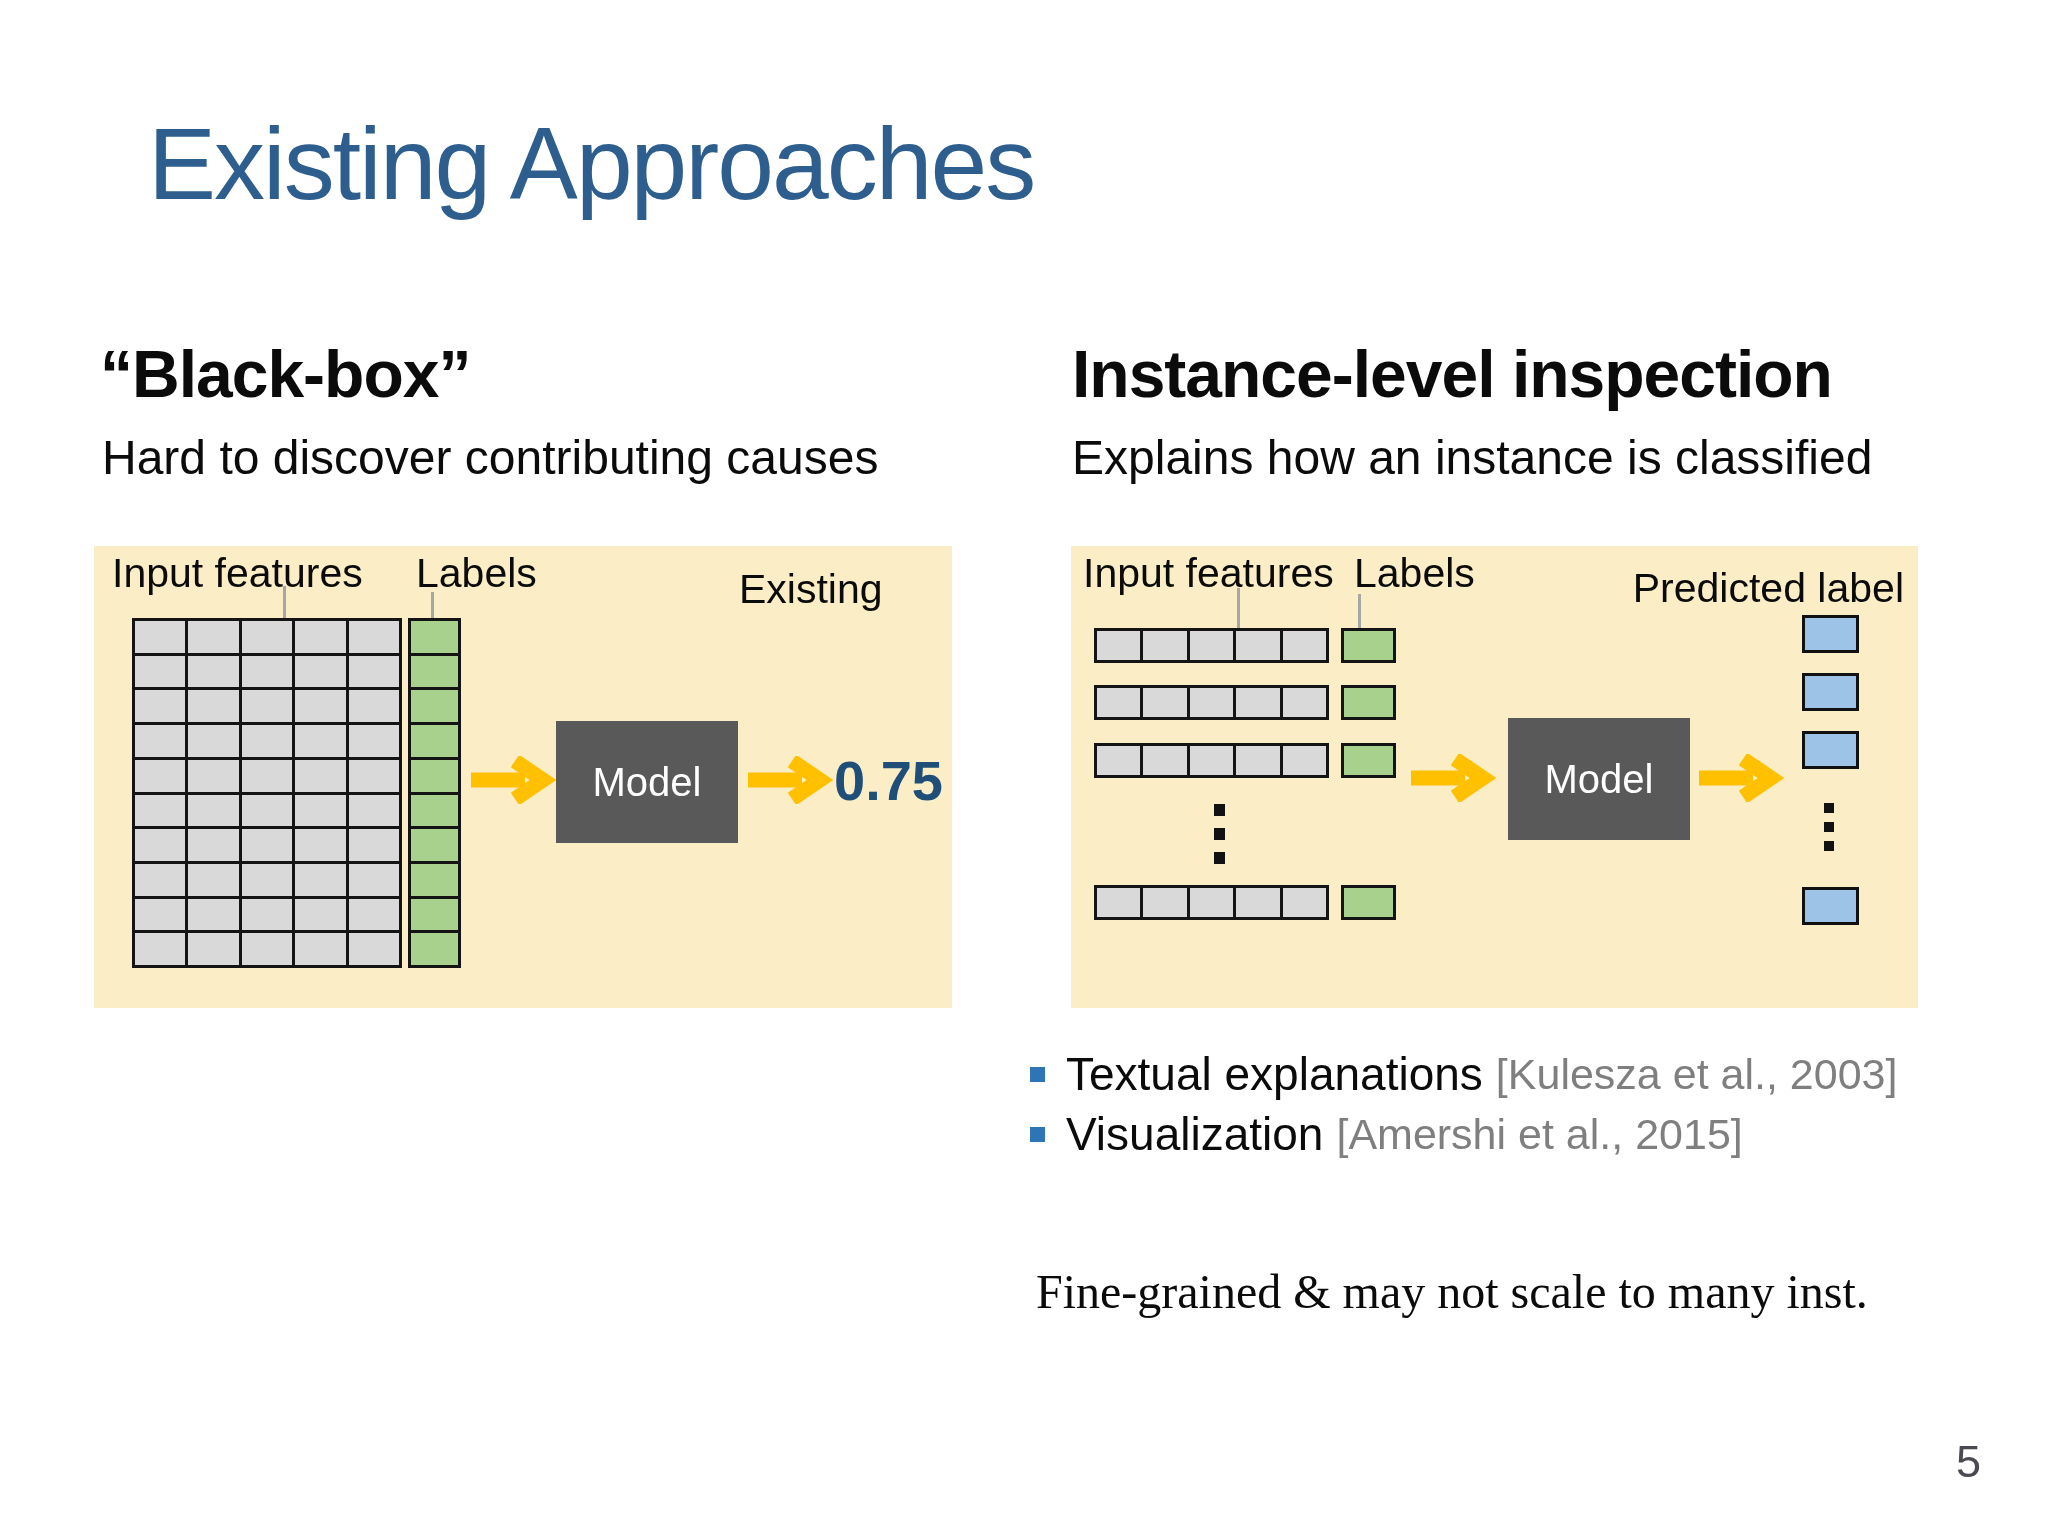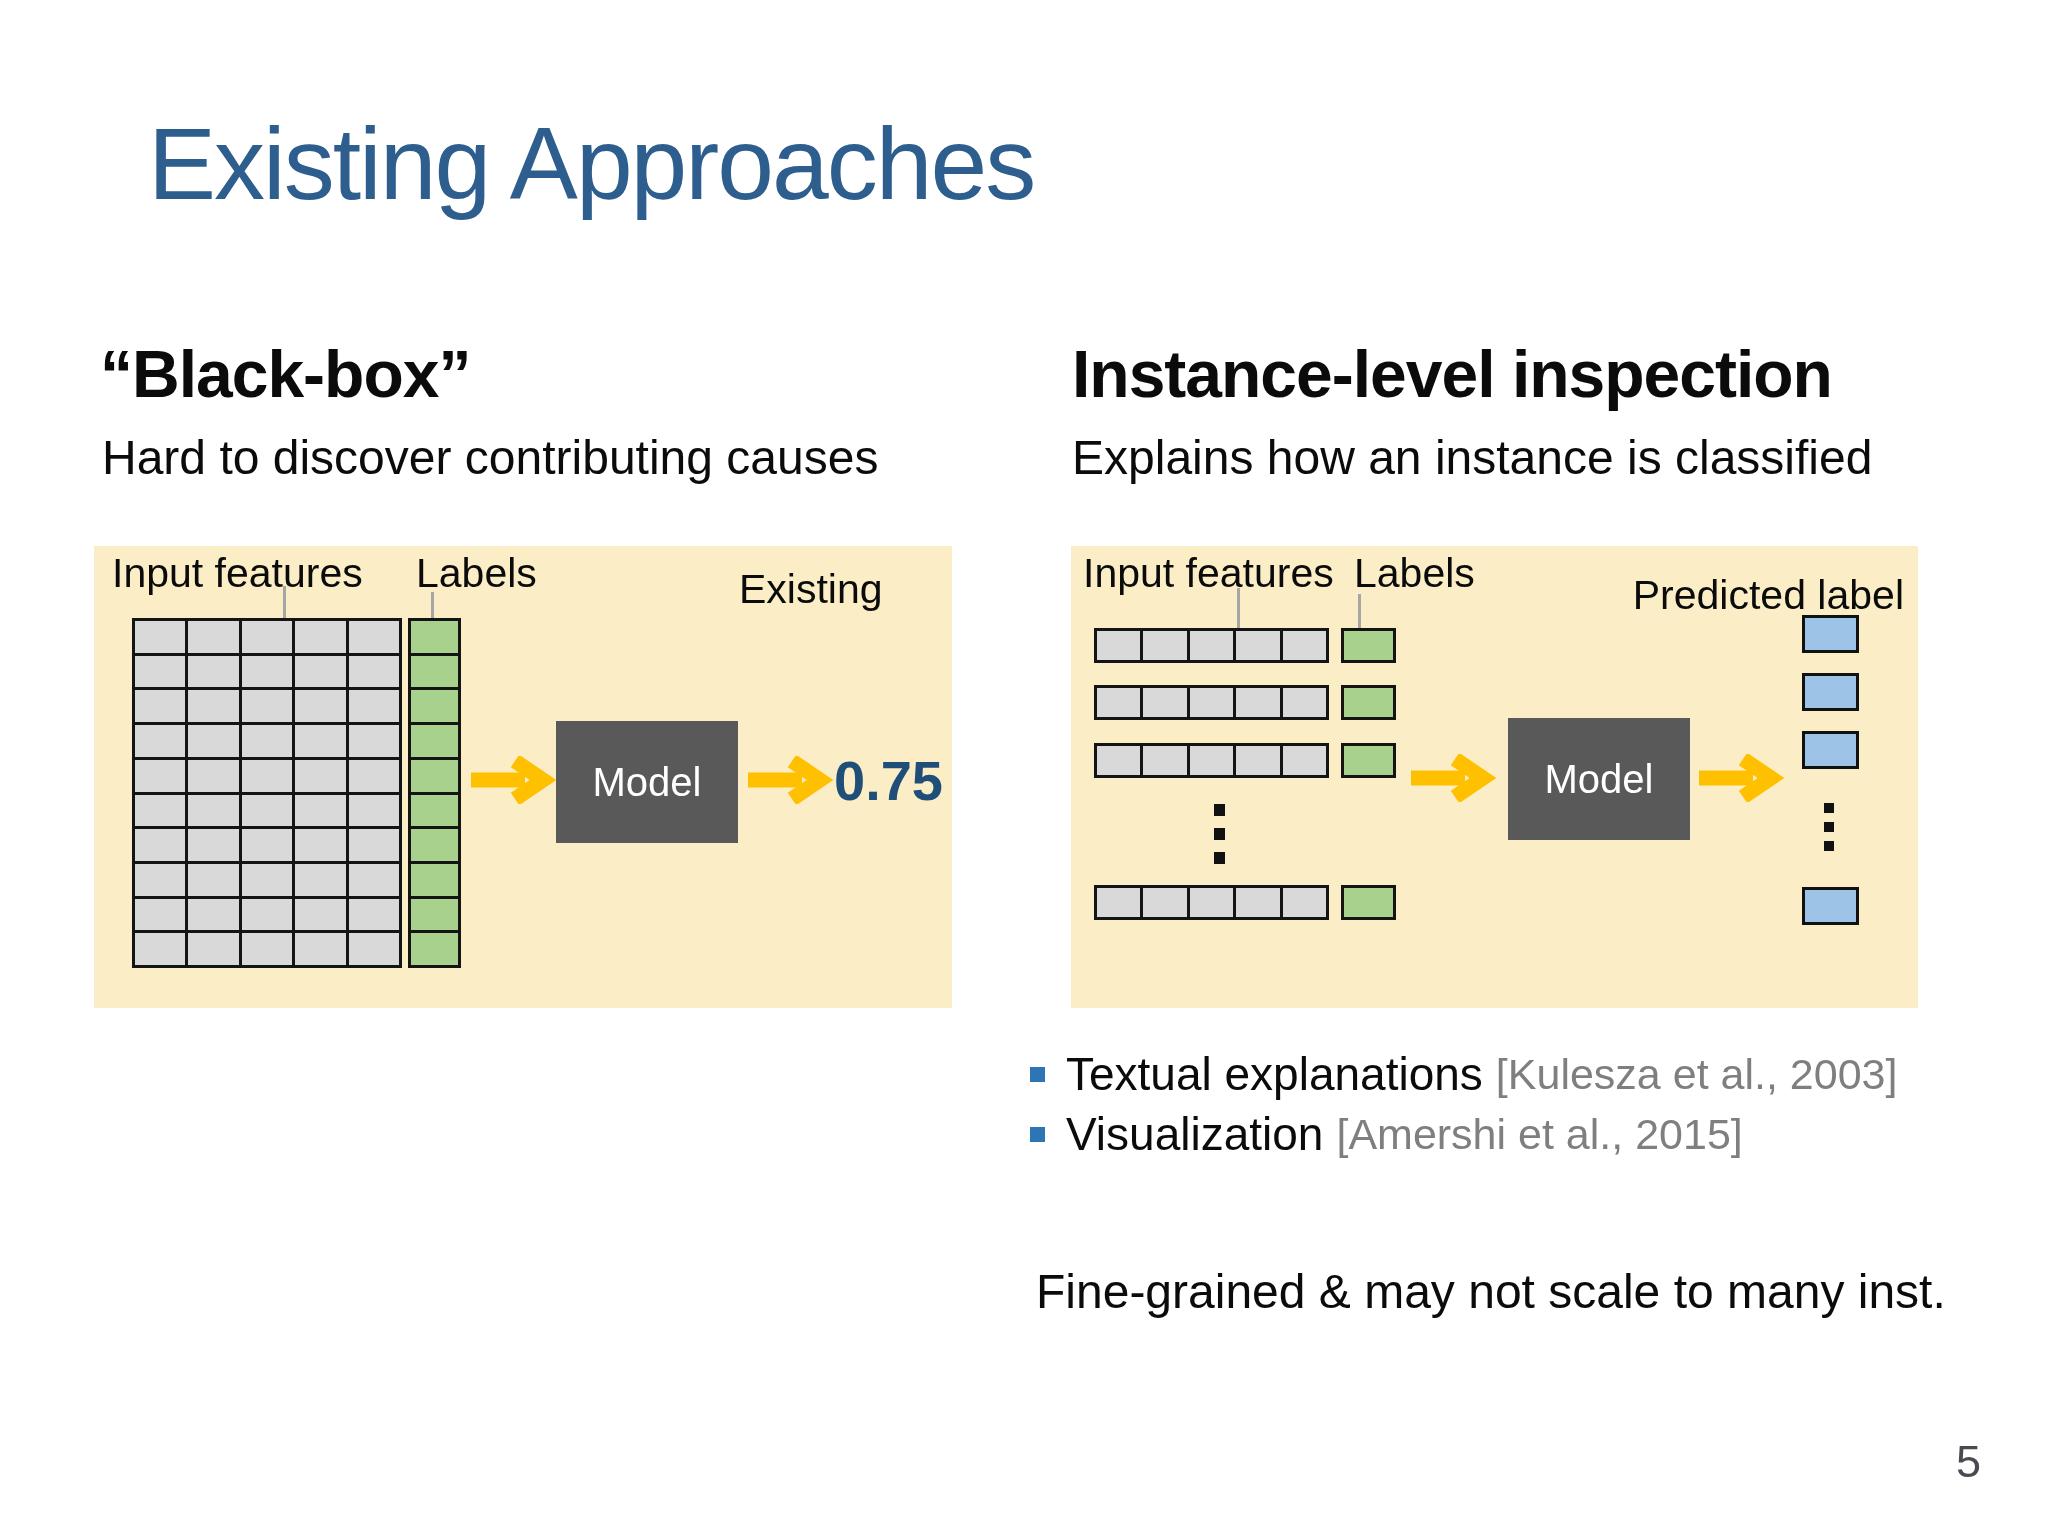--- a/index.html
+++ b/index.html
@@ -93,21 +93,21 @@
   .bullet-line { display:flex; align-items:center; height:60px; }
   .bullet-sq {
     width:15px; height:15px; background:var(--bullet-blue);
     margin-right:21px; flex:none;
   }
   .bullet-main { font-size:46px; color:#0b0b0b; white-space:nowrap; }
   .bullet-cite { font-size:43px; color:var(--cite-gray); margin-left:13px; white-space:nowrap; }
 
   .note {
     position:absolute; left:1036px; top:1264px;
-    font-size:48px; white-space:nowrap;
+    font-size:48px; white-space:nowrap;font-family:Liberation Serif, serif;
   }
   .page-num {
     position:absolute; left:1956px; top:1436px;
     font-size:45px; color:var(--page-gray);
   }
 </style>
 </head>
 <body>
 
 <div class="slide">
@@ -206,21 +206,21 @@
 
     <div class="accuracy-value">0.75</div>
   </div>
 
   <div class="col-heading" style="left:1072px; top:336px;">Instance-level inspection</div>
   <div class="col-sub" style="left:1072px; top:430px;">Explains how an instance is classified</div>
 
   <div class="panel panel-right">
     <div class="diagram-label" style="left:12px; top:4px;">Input features</div>
     <div class="diagram-label" style="left:283px; top:4px;">Labels</div>
-    <div class="diagram-label" style="right:14px; top:26px;text-align:right;">Predicted label</div>
+    <div class="diagram-label" style="right:14px; top:19px;text-align:right;">Predicted label</div>
 
     <div class="connector" style="left:166px; top:42px; height:40px;"></div>
     <div class="connector" style="left:287px; top:48px; height:34px;"></div>
 
     <div class="feature-row" style="top:82px;">
         <div class="cell"></div>
         <div class="cell"></div>
         <div class="cell"></div>
         <div class="cell"></div>
         <div class="cell"></div>

